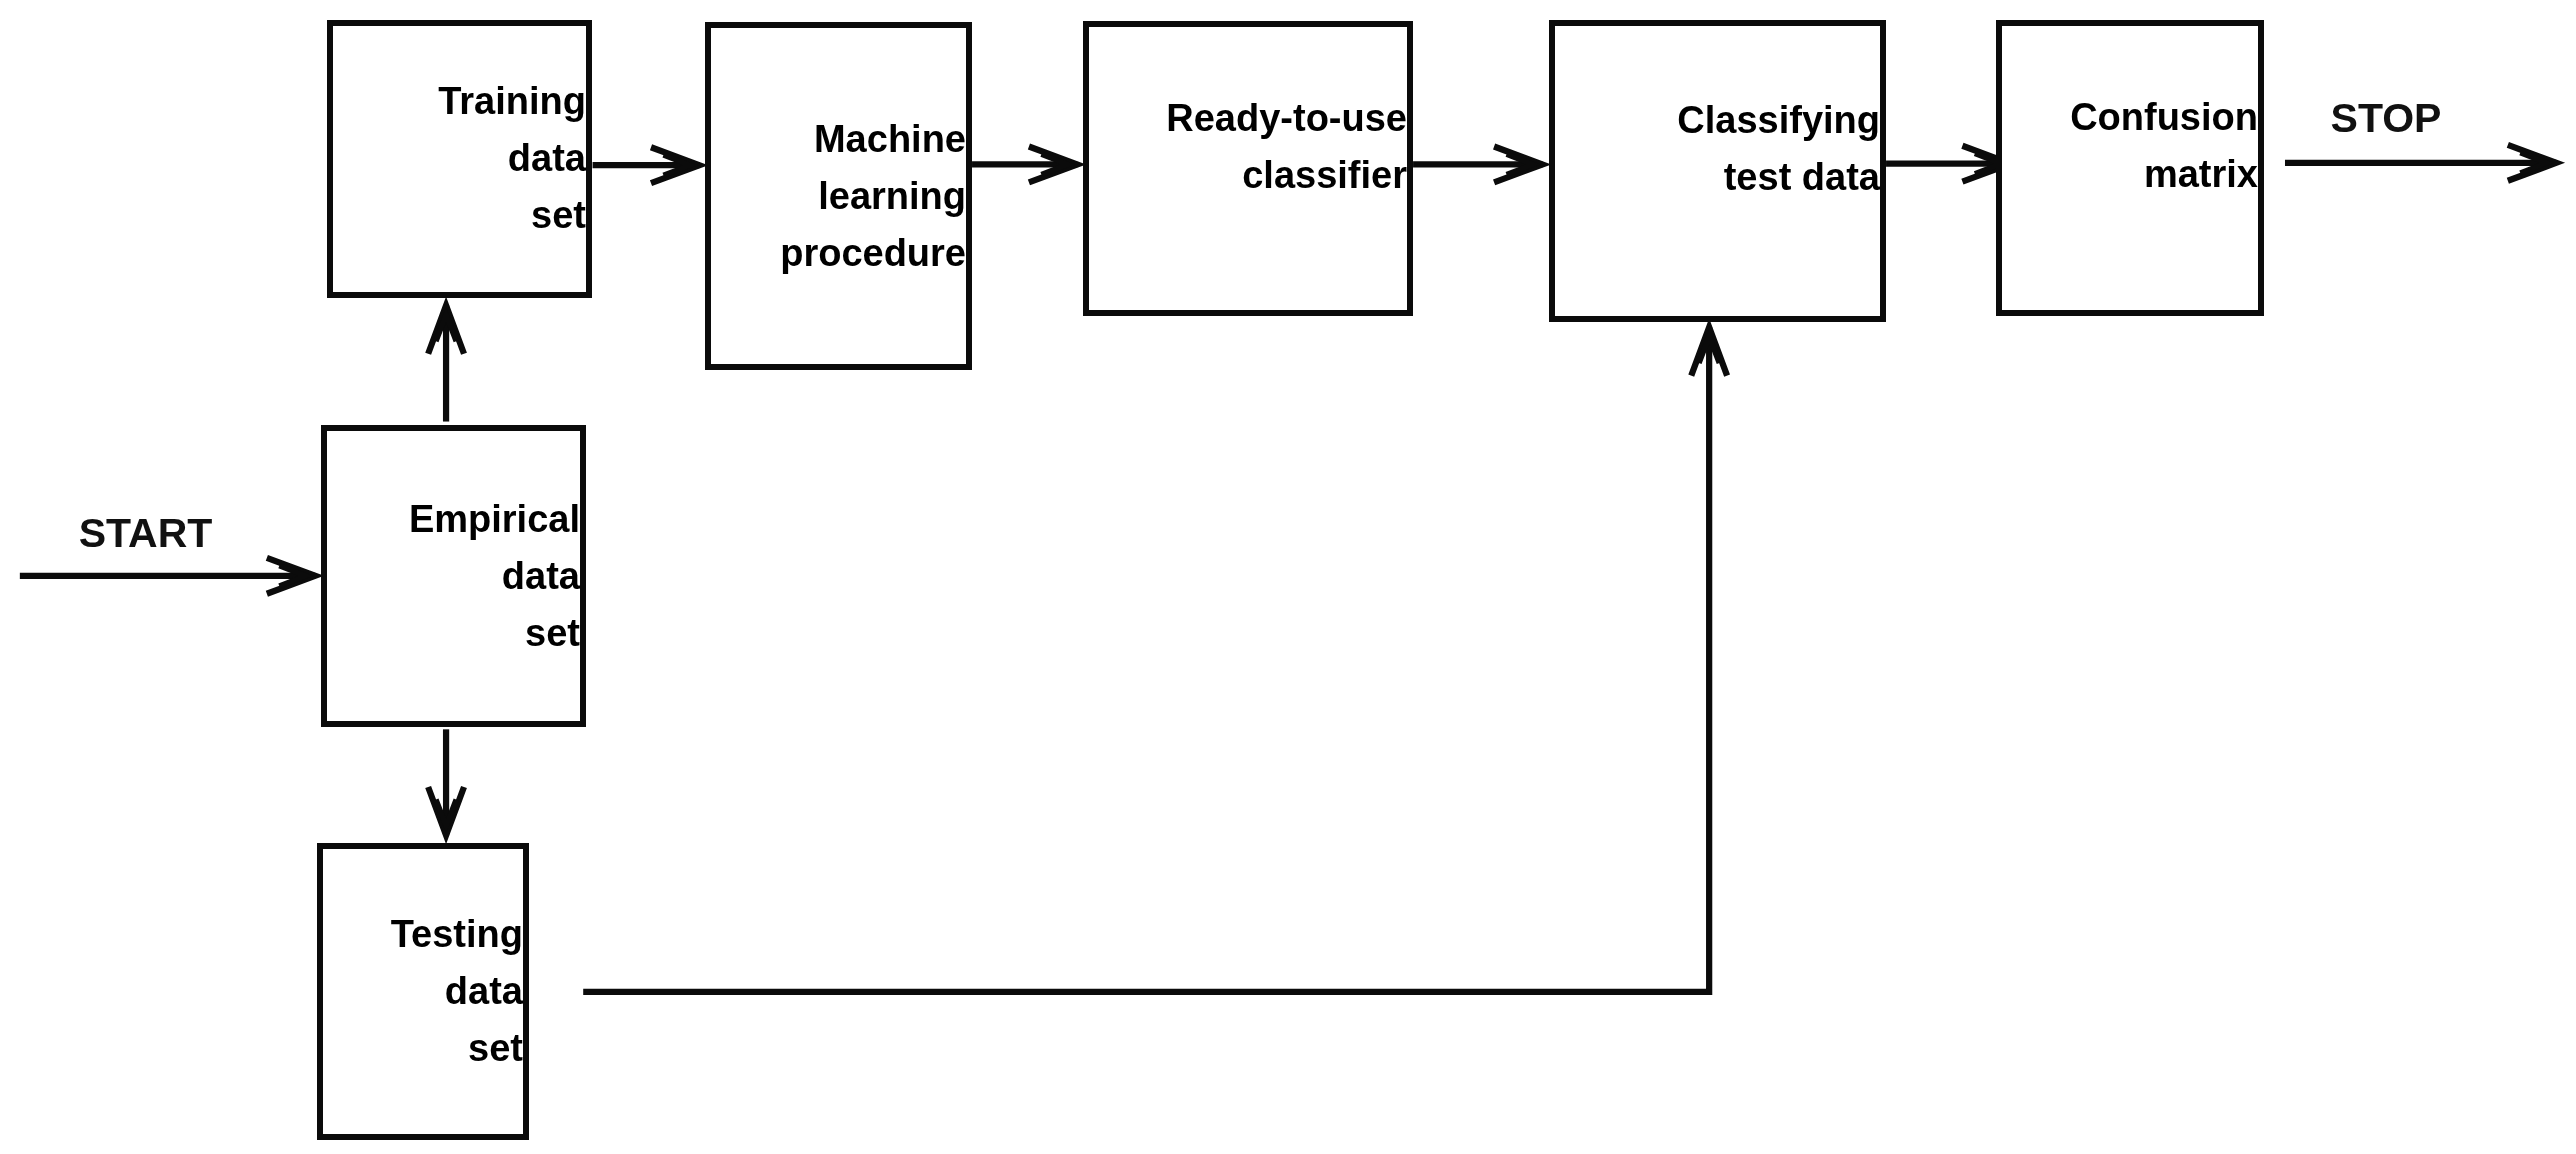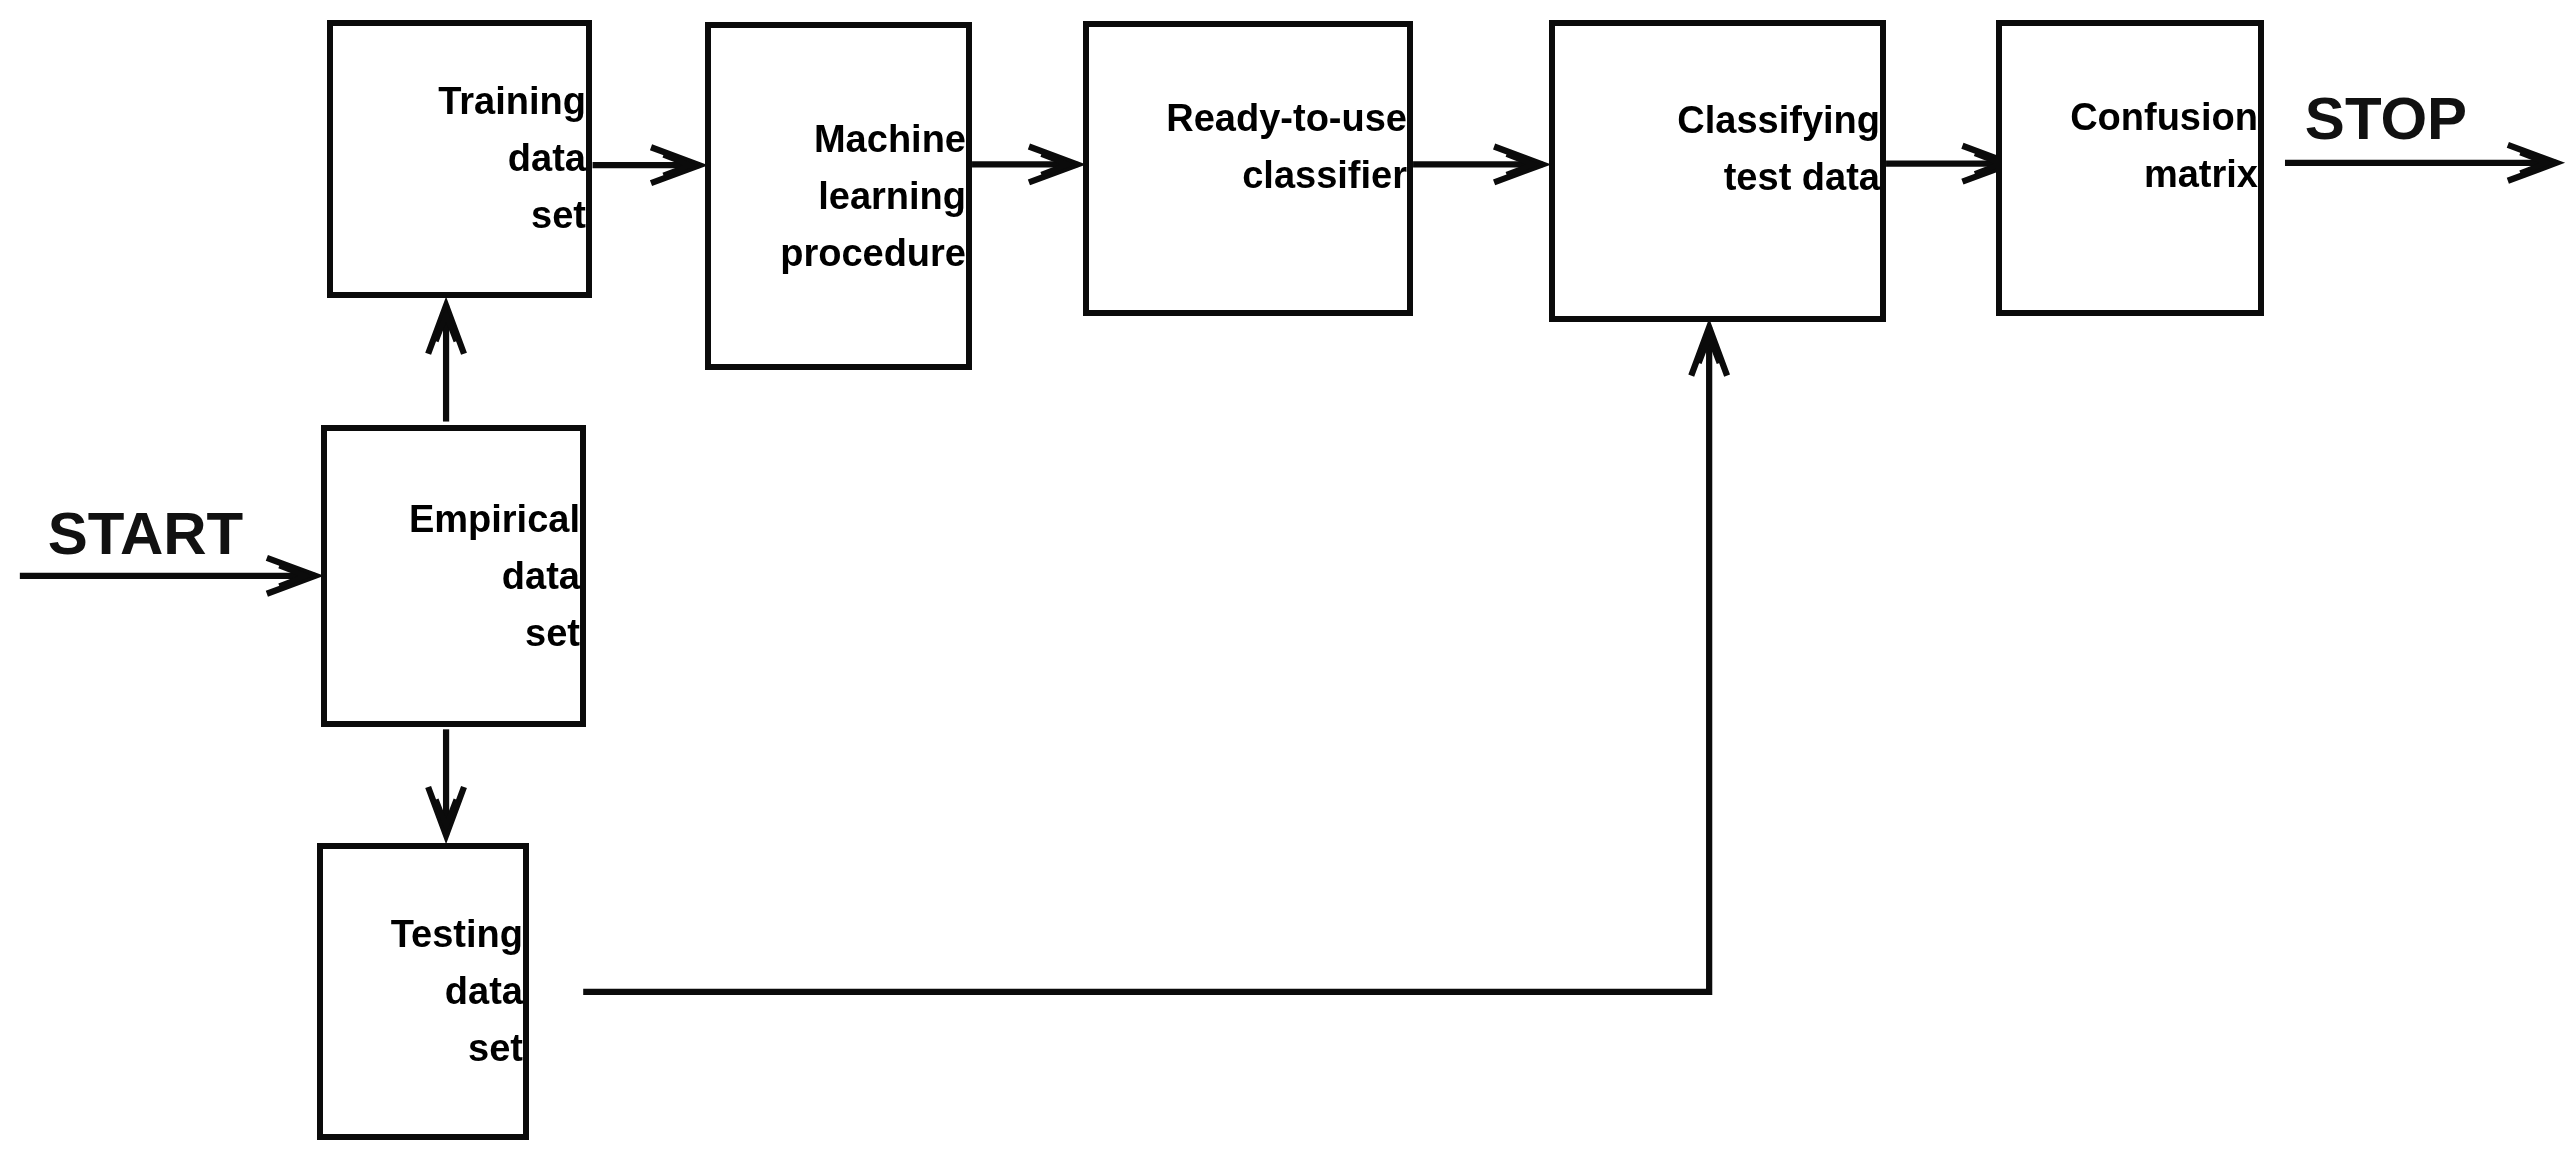--- a/index.html
+++ b/index.html
@@ -47,21 +47,21 @@
     width: 100%;
   }
   
   .node.upper .label { transform: translateY(-22px); }
   .endpoint-label {
     position: absolute;
     display: flex;
     align-items: center;
     justify-content: center;
     font-weight: bold;
-    font-size: 60px;
+    font-size: 41px;
     color: #111111;
     white-space: nowrap;
   }
   
   #node-training    { left: 327px;  top: 19.5px;   width: 265px; height: 278px; }
   #node-ml          { left: 705px;  top: 22px;   width: 267px; height: 348px; }
   #node-ready       { left: 1083px; top: 21px;   width: 330px; height: 295px; }
   #node-classifying { left: 1549px; top: 19.5px;   width: 337px; height: 302px; }
   #node-confusion   { left: 1996px; top: 19.5px;   width: 268px; height: 296px; padding-left: 8px; }
   #node-empirical   { left: 321px;  top: 425px;  width: 265px; height: 302px; }

